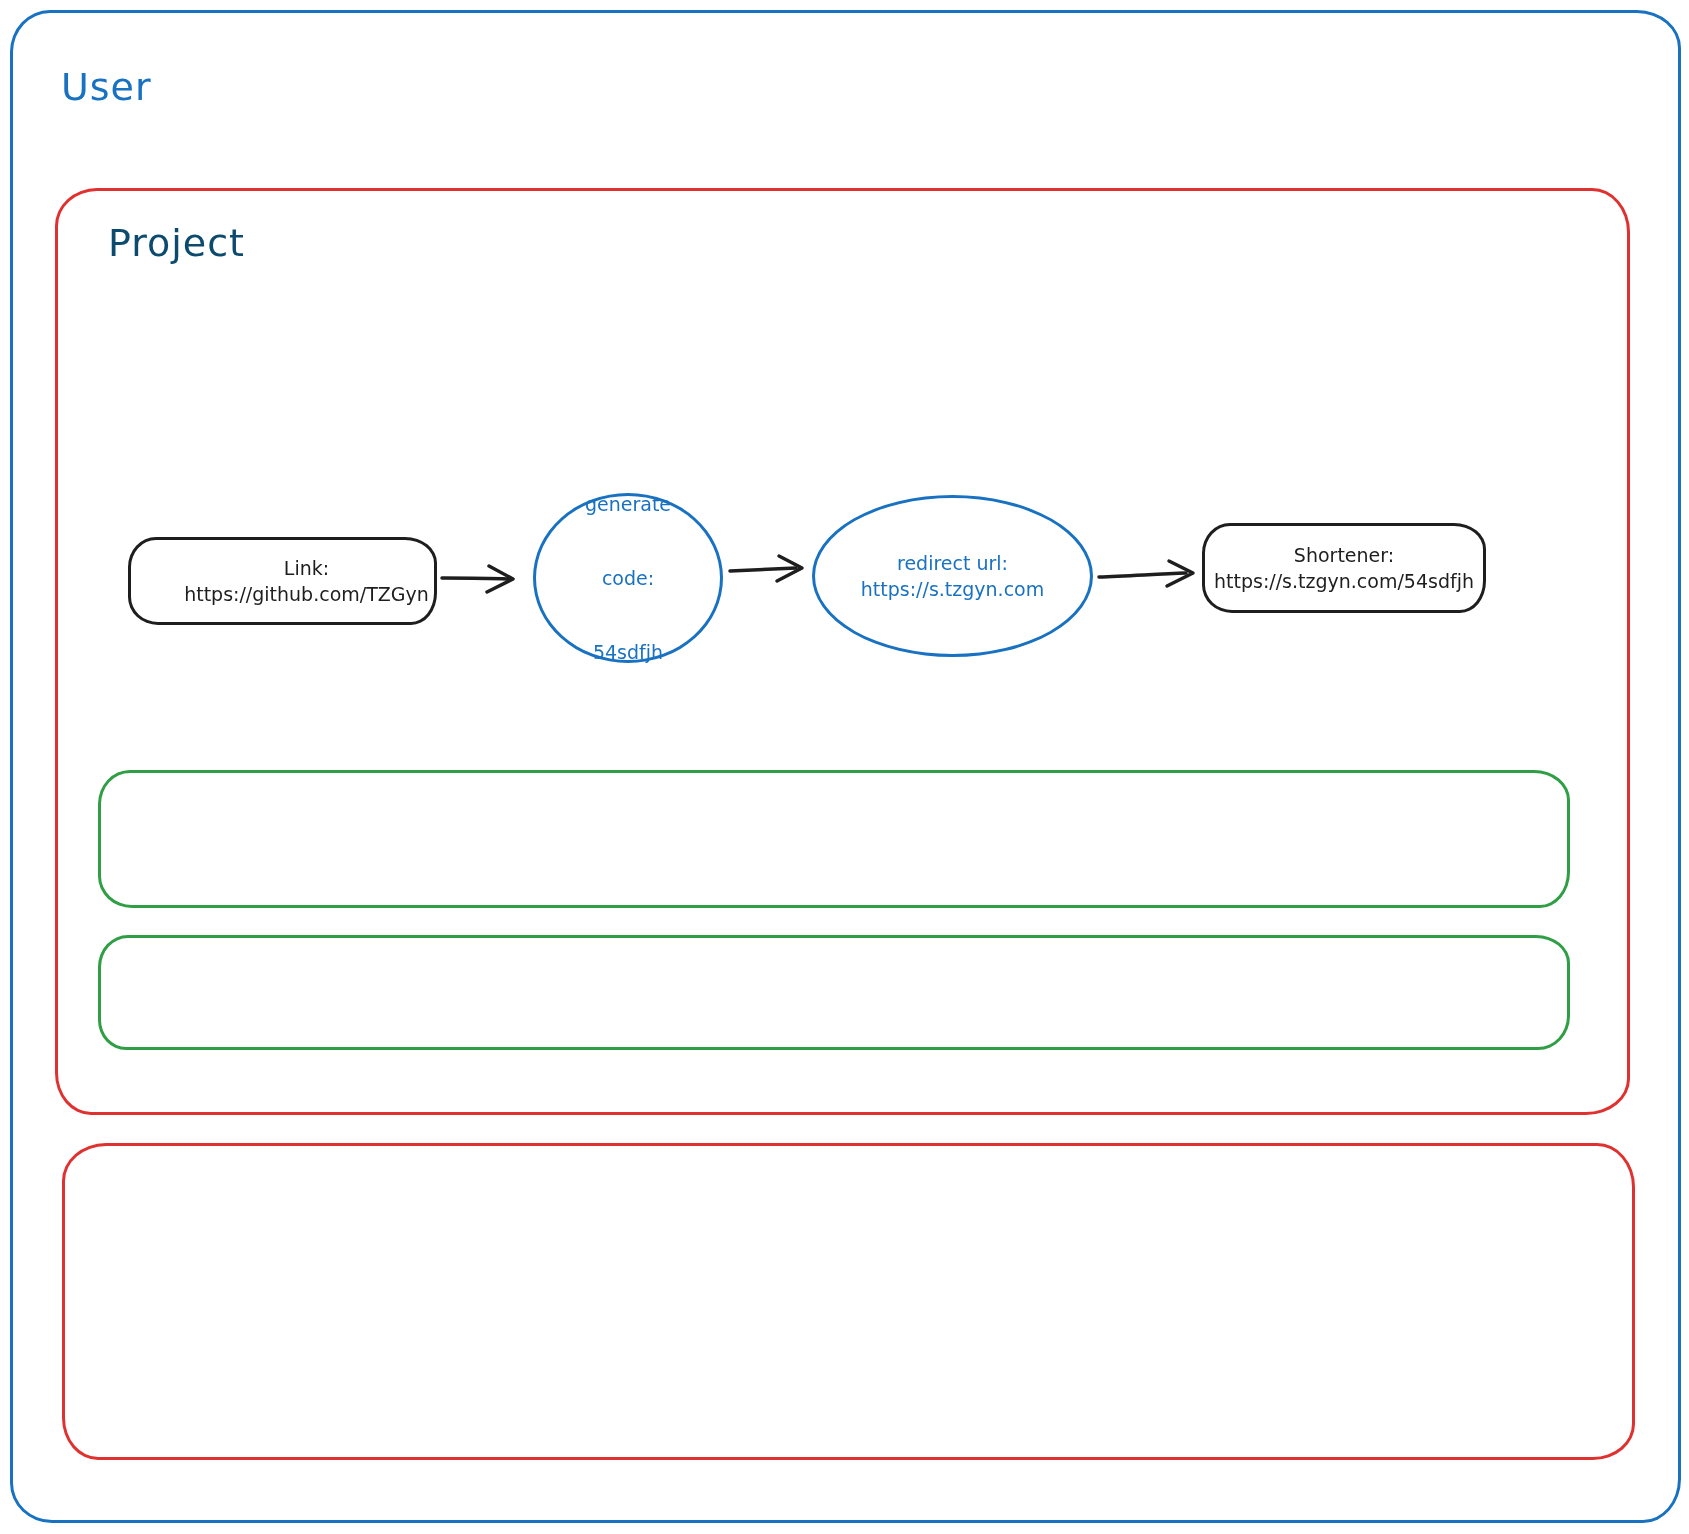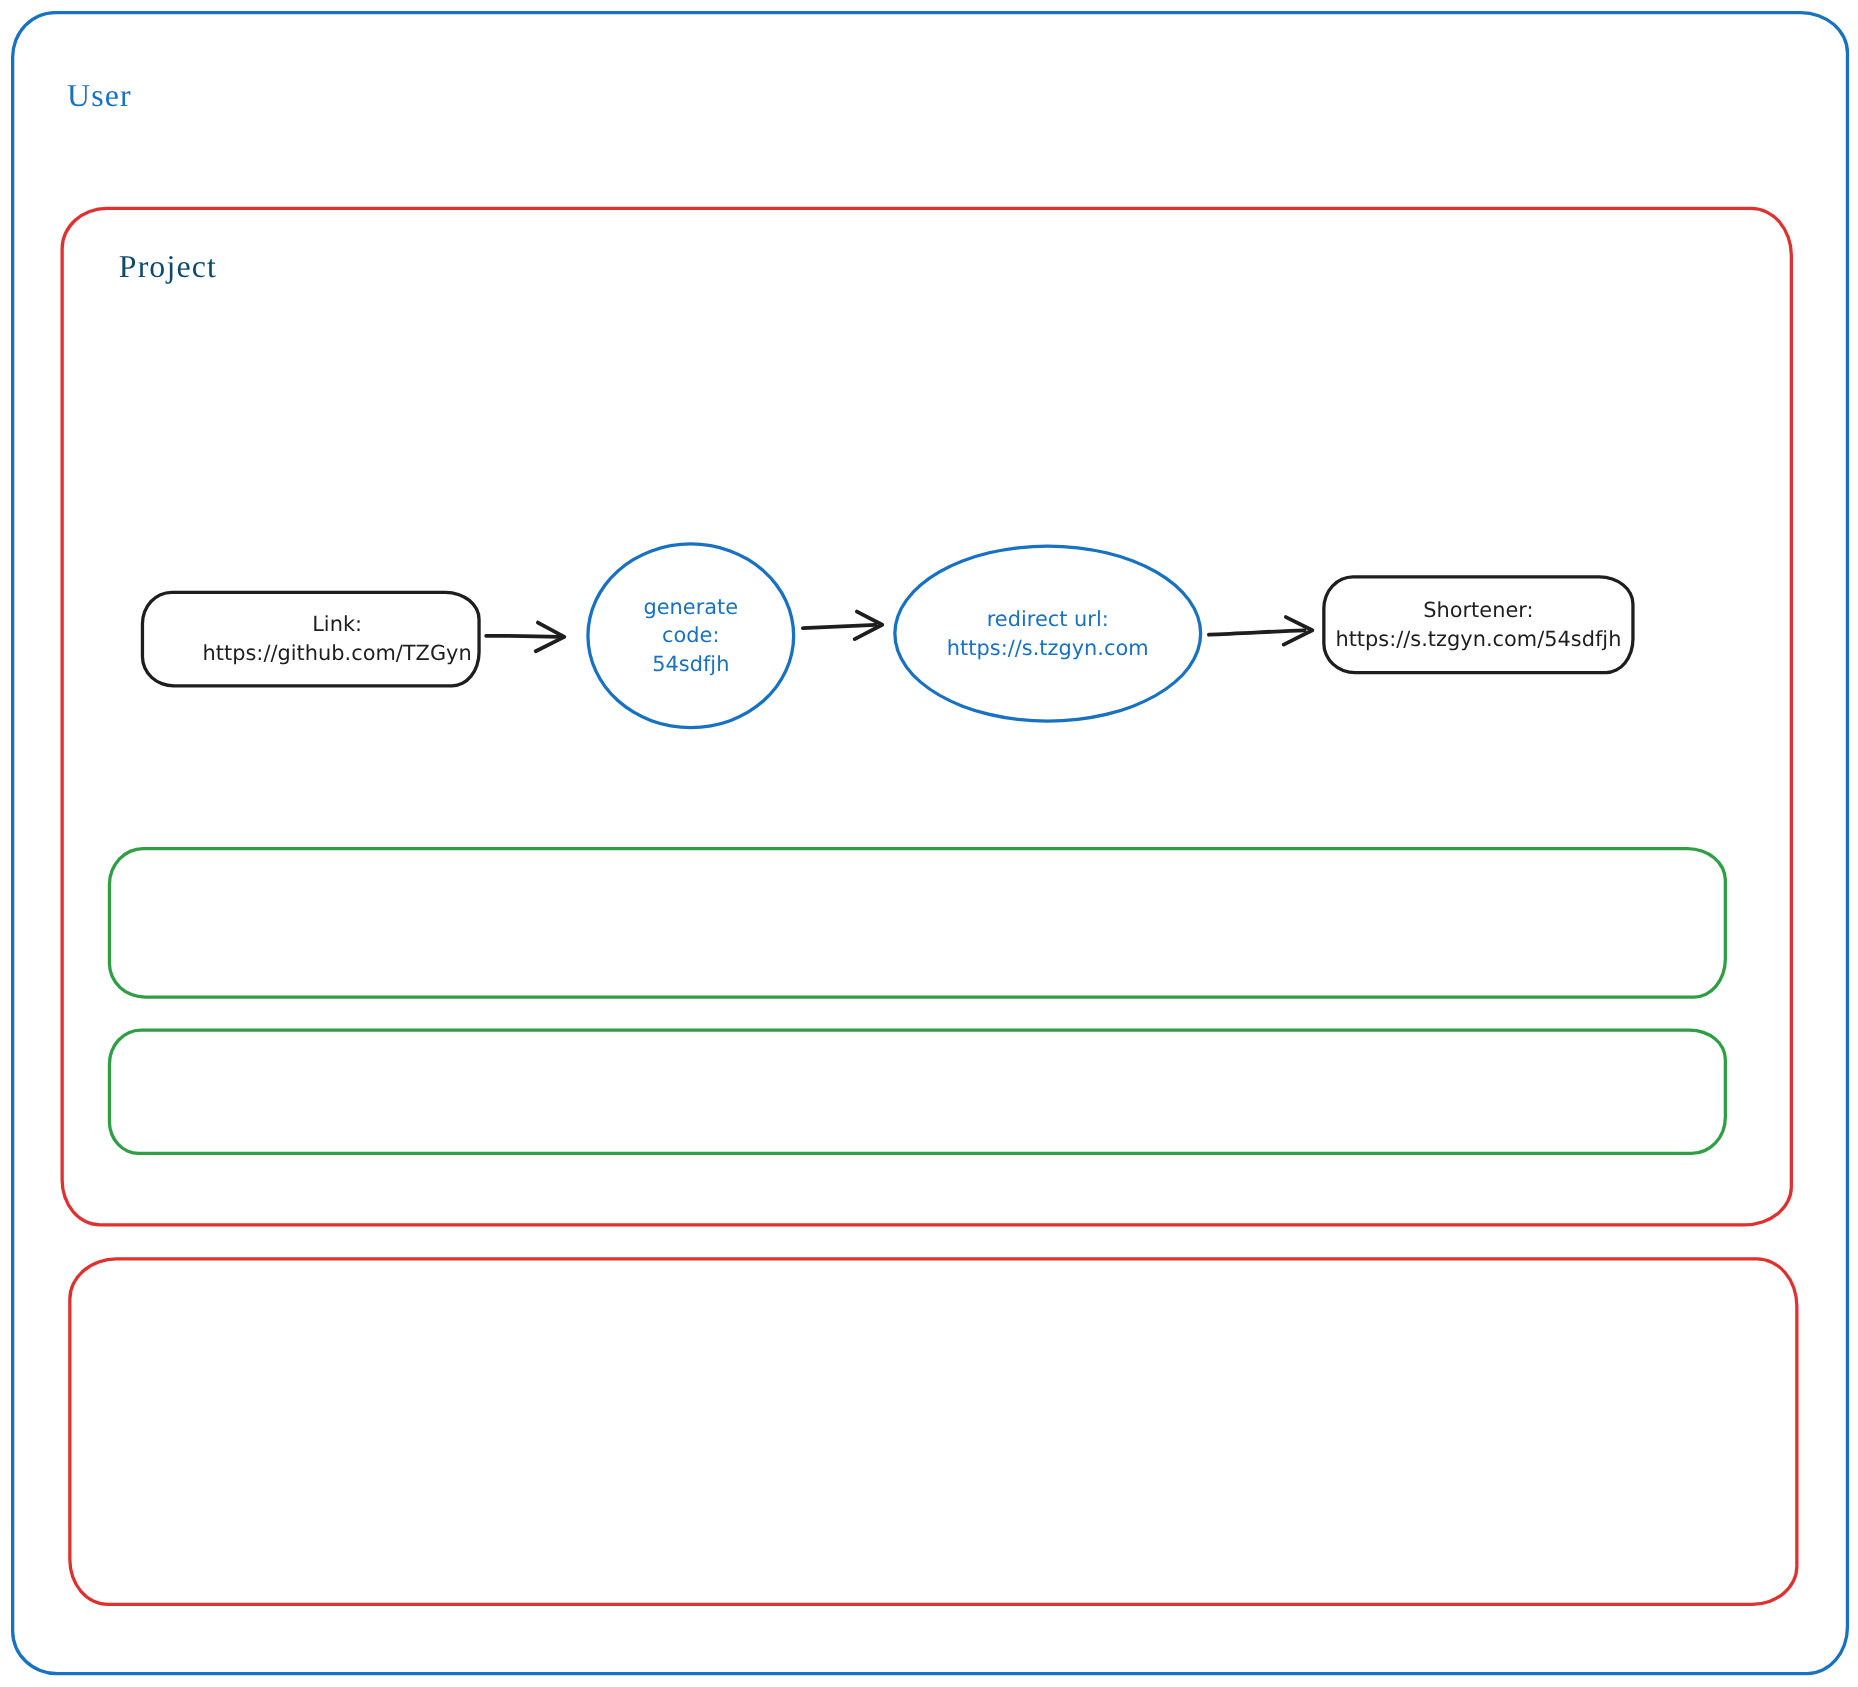--- a/index.html
+++ b/index.html
@@ -46,25 +46,24 @@
     border: 3px solid #2f9e44;
     border-radius: 30px 34px 32px 28px / 32px 28px 34px 30px;
   }
   .box-red-empty {
     left: 62px; top: 1143px; width: 1573px; height: 317px;
     border: 3px solid #e03131;
     border-radius: 44px 38px 42px 36px / 38px 44px 36px 42px;
   }
   .container-label {
     position: absolute;
-    font-size: 29px;
+    font-size: 38px;
     line-height: 36px;
     letter-spacing: 1px;
     white-space: nowrap;
-    font-family: Liberation Serif, serif;
   }
   .label-user      { left: 48px; top: 56px;  color: #1971c2; }
   .label-project   { left: 50px; top: 34px;  color: #0c4a6e; }
   .label-shortener { left: 38px; top: 54px;  color: #2f9e44; }
 
   .node {
     position: absolute;
     box-sizing: border-box;
     display: flex;
     flex-direction: column;
@@ -81,21 +80,21 @@
     color: #1e1e1e;
     border-radius: 28px 32px 26px 30px / 30px 26px 32px 28px;
   }
   .node-link      { left: 128px;  top: 537px; width: 309px; height: 88px; padding-left: 48px; }
   .node-shortened { left: 1202px; top: 523px; width: 284px; height: 90px; }
   .node-round {
     border: 3px solid #1971c2;
     color: #1971c2;
     border-radius: 50%;
   }
-  .node-generate { left: 533px; top: 493px; width: 190px; height: 170px; }
+  .node-generate { left: 533px; top: 493px; width: 190px; height: 170px; gap: 48px; }
   .node-redirect { left: 812px; top: 495px; width: 281px; height: 162px; }
 
   .arrows {
     position: absolute;
     left: 0; top: 0;
     width: 1689px;
     height: 1534px;
     pointer-events: none;
   }
   .arrows path {

